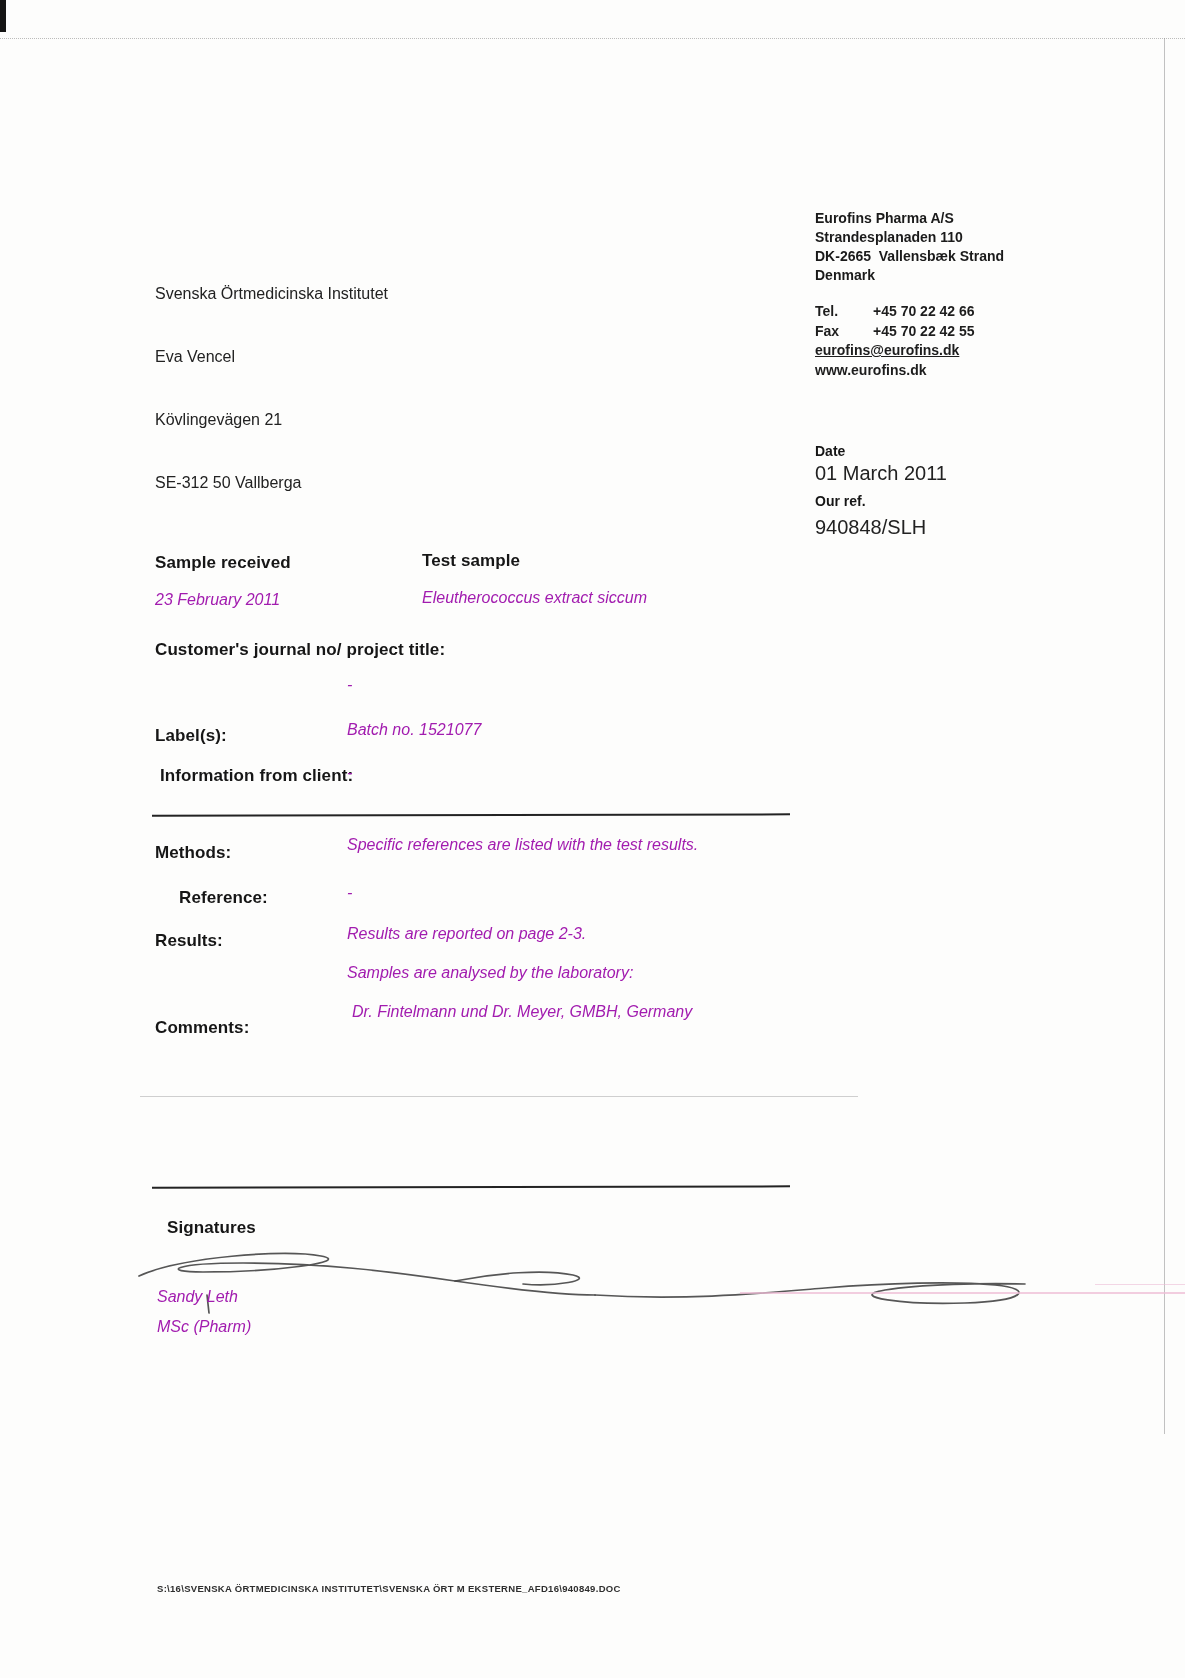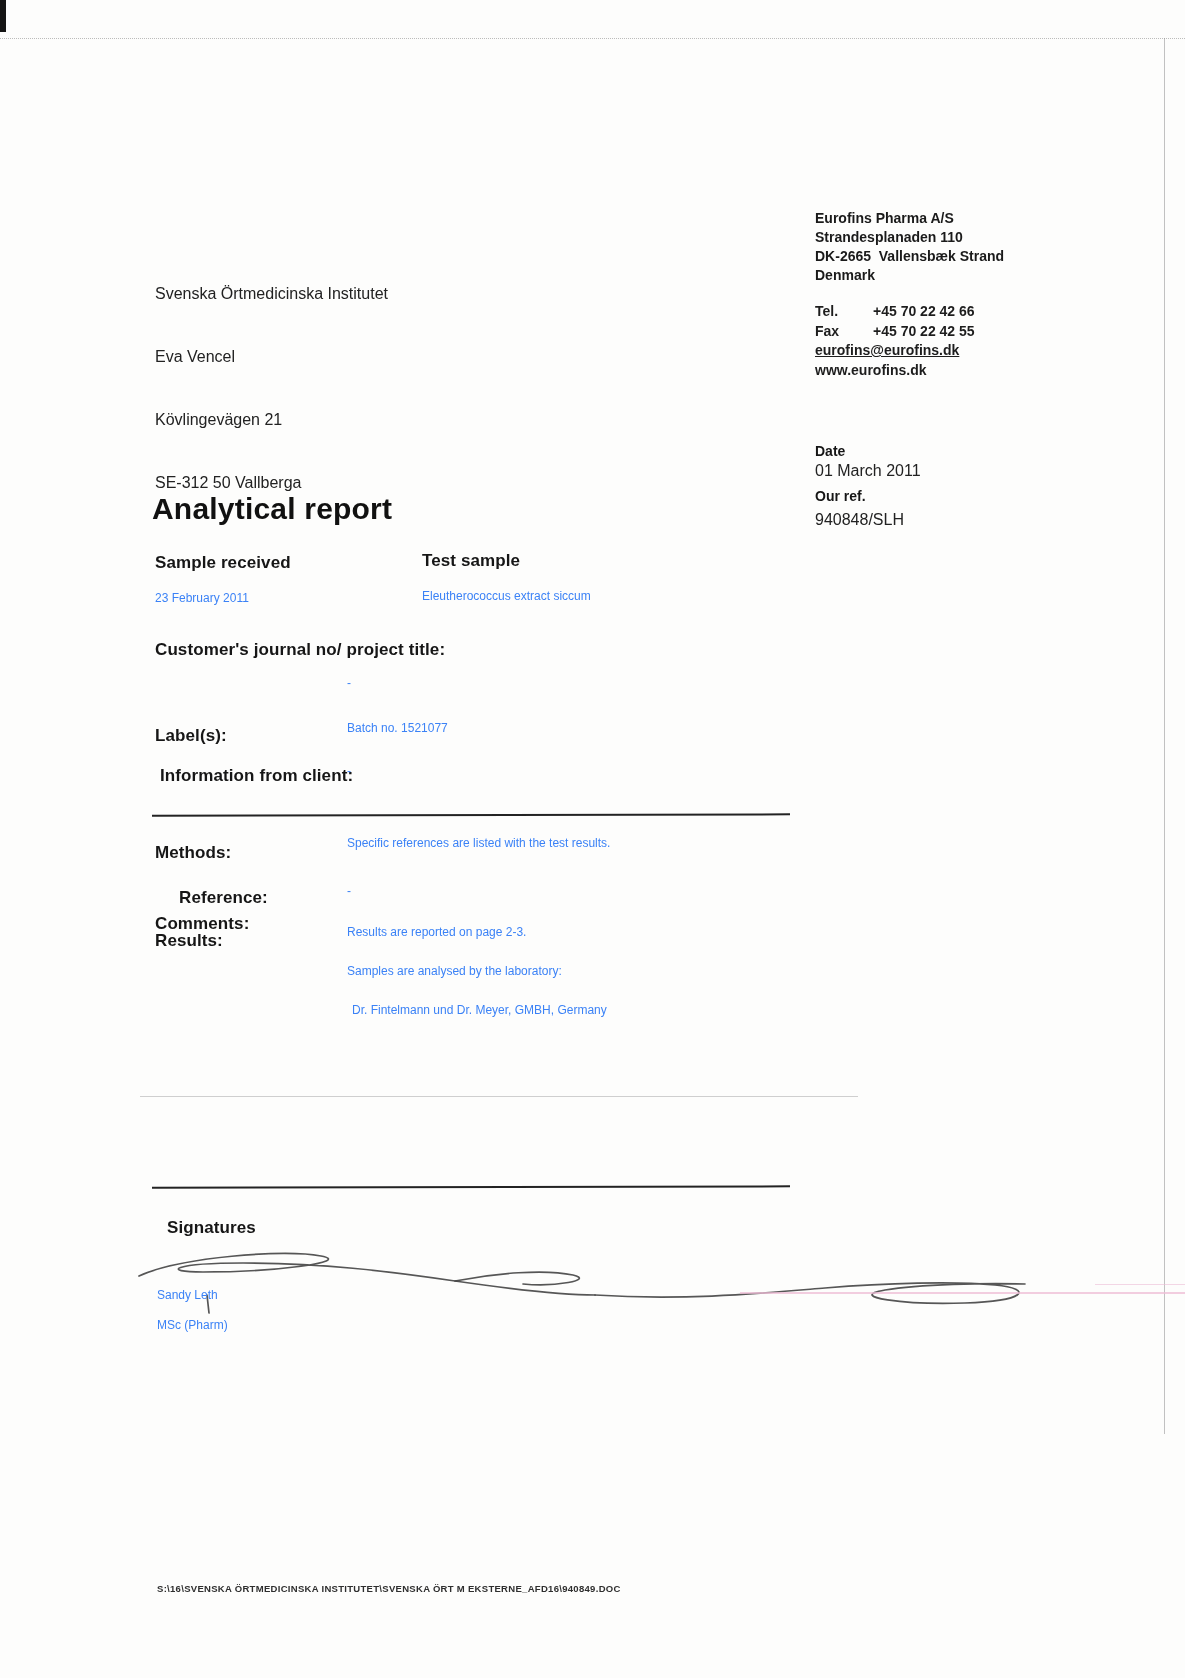--- a/index.html
+++ b/index.html
@@ -13,31 +13,31 @@
     overflow: hidden;
     color: #1d1d1d;
   }
   .abs { position: absolute; }
   .blk { line-height: 21px; font-size: 16px; color: #222; white-space: pre-wrap; }
   .lab-block { font-size: 14px; line-height: 19px; font-weight: bold; color: #1a1a1a; white-space: pre-wrap; }
   .contact-row { display: flex; font-size: 14px; line-height: 19.5px; font-weight: bold; }
   .contact-row .clabel { width: 58px; }
   .underline { text-decoration: underline; }
   .small-label { font-size: 17px; font-weight: bold; color: #161616; letter-spacing: 0.1px; }
-  .value { font-size: 12px; color: #3b82f6; }
+  .value { font-size: 16px; color: #a21caf; font-style: italic; }
   .title { font-size: 30px; font-weight: bold; color: #111; letter-spacing: 0.2px; }
   .rule { height: 2px; background: #232323; transform: rotate(-0.12deg); }
   .faint-rule { height: 1px; background: #cfcfcf; }
   .scan-hline { border-top: 1px dotted #b5b5b5; opacity: 0.9; }
   .scan-vline { width: 1px; background: #8f8f8f; opacity: 0.55; }
   .corner-mark { background: #141414; }
   .pink-line { background: #edbcd6; }
   .footer-path { font-size: 9.5px; font-weight: bold; color: #2e2e2e; letter-spacing: 0.3px; }
   .meta-label { font-size: 14px; font-weight: bold; color: #161616; }
-  .meta-value { font-size: 16px; color: #222; }
+  .meta-value { font-size: 20px; color: #222; }
   svg.sig path { fill: none; stroke: #3f3f3f; stroke-width: 1.7; stroke-linecap: round; opacity: 0.88; }
 </style>
 </head>
 <body>
 
 <div class="page">
 
   <div class="abs corner-mark" style="left:0; top:0; width:6px; height:32px;"></div>
   <div class="abs scan-hline" style="left:0; top:38px; width:1185px; height:1px;"></div>
   <div class="abs scan-vline" style="left:1164px; top:38px; height:1396px;"></div>
@@ -67,21 +67,20 @@
     <div class="contact-row">www.eurofins.dk</div>
   </div>
 
   <div class="abs" style="left:815px; top:443px;">
     <div class="meta-label">Date</div>
     <div class="meta-value" style="margin-top:3px;">01 March 2011</div>
     <div class="meta-label" style="margin-top:8px;">Our ref.</div>
     <div class="meta-value" style="margin-top:7px;">940848/SLH</div>
   </div>
 
-  <div class="abs title" style="left:152px; top:492px;">Analytical report</div>
 
   <div class="abs small-label" style="left:155px; top:553px;">Sample received</div>
   <div class="abs small-label" style="left:422px; top:551px;">Test sample</div>
   <div class="abs value" style="left:155px; top:591px;">23 February 2011</div>
   <div class="abs value" style="left:422px; top:589px;">Eleutherococcus extract siccum</div>
 
   <div class="abs small-label" style="left:155px; top:640px;">Customer's journal no/ project title:</div>
   <div class="abs value" style="left:347px; top:676px;">-</div>
 
   <div class="abs small-label" style="left:155px; top:726px;">Label(s):</div>
@@ -94,21 +93,21 @@
 
   <div class="abs small-label" style="left:155px; top:843px;">Methods:</div>
   <div class="abs value" style="left:347px; top:836px;">Specific references are listed with the test results.</div>
 
   <div class="abs small-label" style="left:155px; top:888px;padding-left:24px;">Reference:</div>
   <div class="abs value" style="left:347px; top:884px;">-</div>
 
   <div class="abs small-label" style="left:155px; top:931px;">Results:</div>
   <div class="abs value" style="left:347px; top:925px;">Results are reported on page 2-3.</div>
 
-  <div class="abs small-label" style="left:155px; top:914px;">Comments:</div>
+  <div class="abs small-label" style="left:155px; top:1018px;">Comments:</div>
   <div class="abs value" style="left:347px; top:964px;">Samples are analysed by the laboratory:</div>
   <div class="abs value" style="left:352px; top:1003px;">Dr. Fintelmann und Dr. Meyer, GMBH, Germany</div>
 
   <div class="abs faint-rule" style="left:140px; top:1096px; width:718px;"></div>
 
   <div class="abs rule" style="left:152px; top:1186px; width:638px;"></div>
 
   <div class="abs small-label" style="left:167px; top:1218px;">Signatures</div>
 
   <svg class="sig abs" style="left:125px; top:1243px;" width="950" height="85" viewBox="0 0 950 85">

